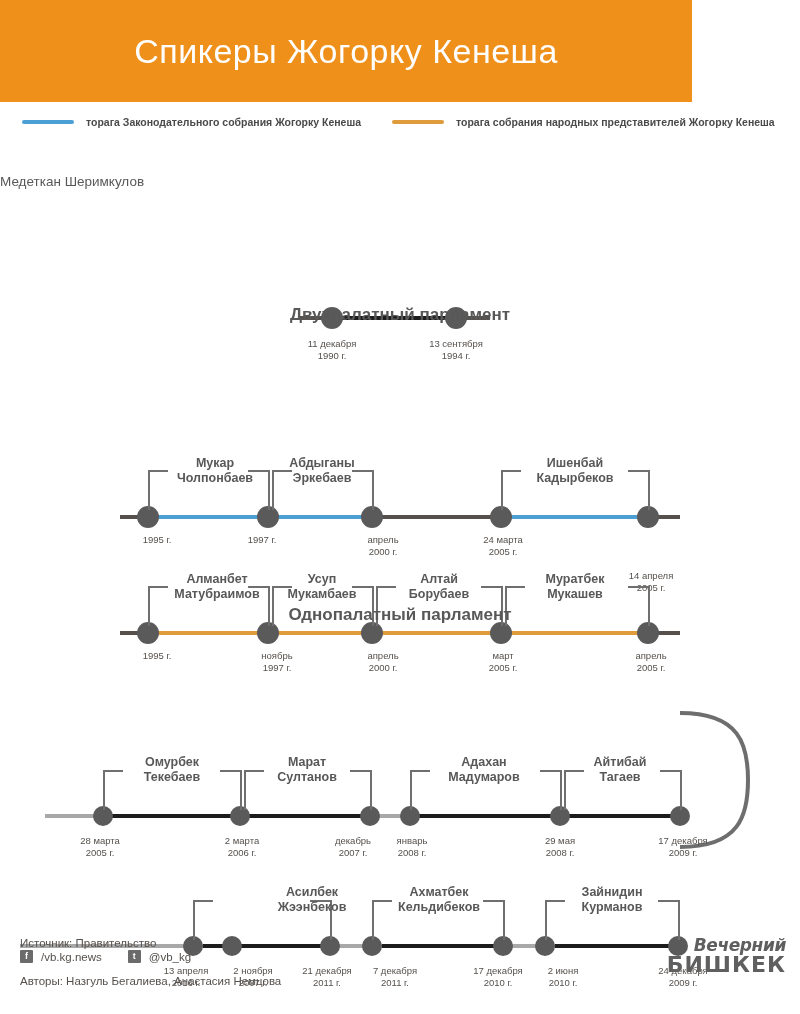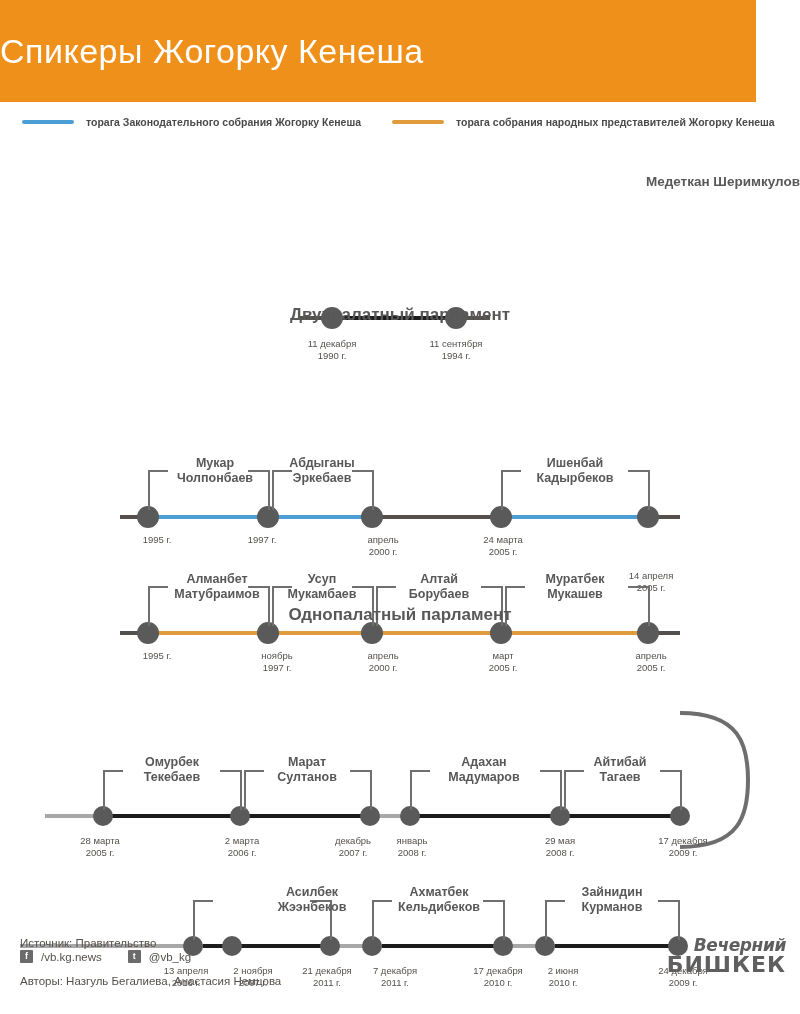--- a/index.html
+++ b/index.html
@@ -4,23 +4,23 @@
 <style>
   * { box-sizing: border-box; margin: 0; padding: 0; }
   body {
     width: 800px; height: 1014px;
     background: #ffffff;
     font-family: "Liberation Sans", sans-serif;
     position: relative;
     overflow: hidden;
   }
   .header {
-    width: 756px; height: 102px;
+    width: 692px; height: 102px;
     background: #ef901b;
-    display: flex; align-items: center; justify-content: flex-start;
+    display: flex; align-items: center; justify-content: center;
   }
   .header-title {
     color: #ffffff;
     font-size: 34px;
     font-weight: 400;
     letter-spacing: 0.5px;
   }
   .legend {
     position: absolute; top: 112px; left: 0;
     width: 800px; height: 32px;
@@ -42,23 +42,23 @@
     position: absolute;
     width: 800px;
     text-align: center;
     font-size: 17px;
     font-weight: 700;
     color: #585858;
   }
   .person-title {
     position: absolute;
     width: 800px;
-    text-align: right;
+    text-align: left;
     font-size: 13.5px;
-    font-weight: 700;
+    font-weight: 400;
     color: #585858;
   }
   .track { position: absolute; }
   .rail {
     position: absolute;
     height: 4px;
     border-radius: 0;
   }
   .rail.dark { background: #55504c; }
   .rail.black { background: #1c1c1c; }
@@ -154,21 +154,21 @@
 <div class="track">
   <div class="rail dark" style="left:300px; top:214px; width:190px;"></div>
   <div class="rail black" style="left:335px; top:214px; width:120px;"></div>
   <div class="dot" style="left:321px; top:205px;"></div>
   <div class="dot" style="left:445px; top:205px;"></div>
   <div class="datelabel" style="left:332px; top:236px;">
     <div>11 декабря</div>
     <div>1990 г.</div>
   </div>
   <div class="datelabel" style="left:456px; top:236px;">
-    <div>11 сентября</div>
+    <div>13 сентября</div>
     <div>1994 г.</div>
   </div>
 </div>
 
 <div class="section-title" style="top:305px;">Двухпалатный парламент</div>
 
 <div class="track">
   <div class="rail dark" style="left:120px; top:413px; width:560px;"></div>
   <div class="rail blue" style="left:152px; top:413px; width:220px;"></div>
   <div class="rail blue" style="left:504px; top:413px; width:145px;"></div>

